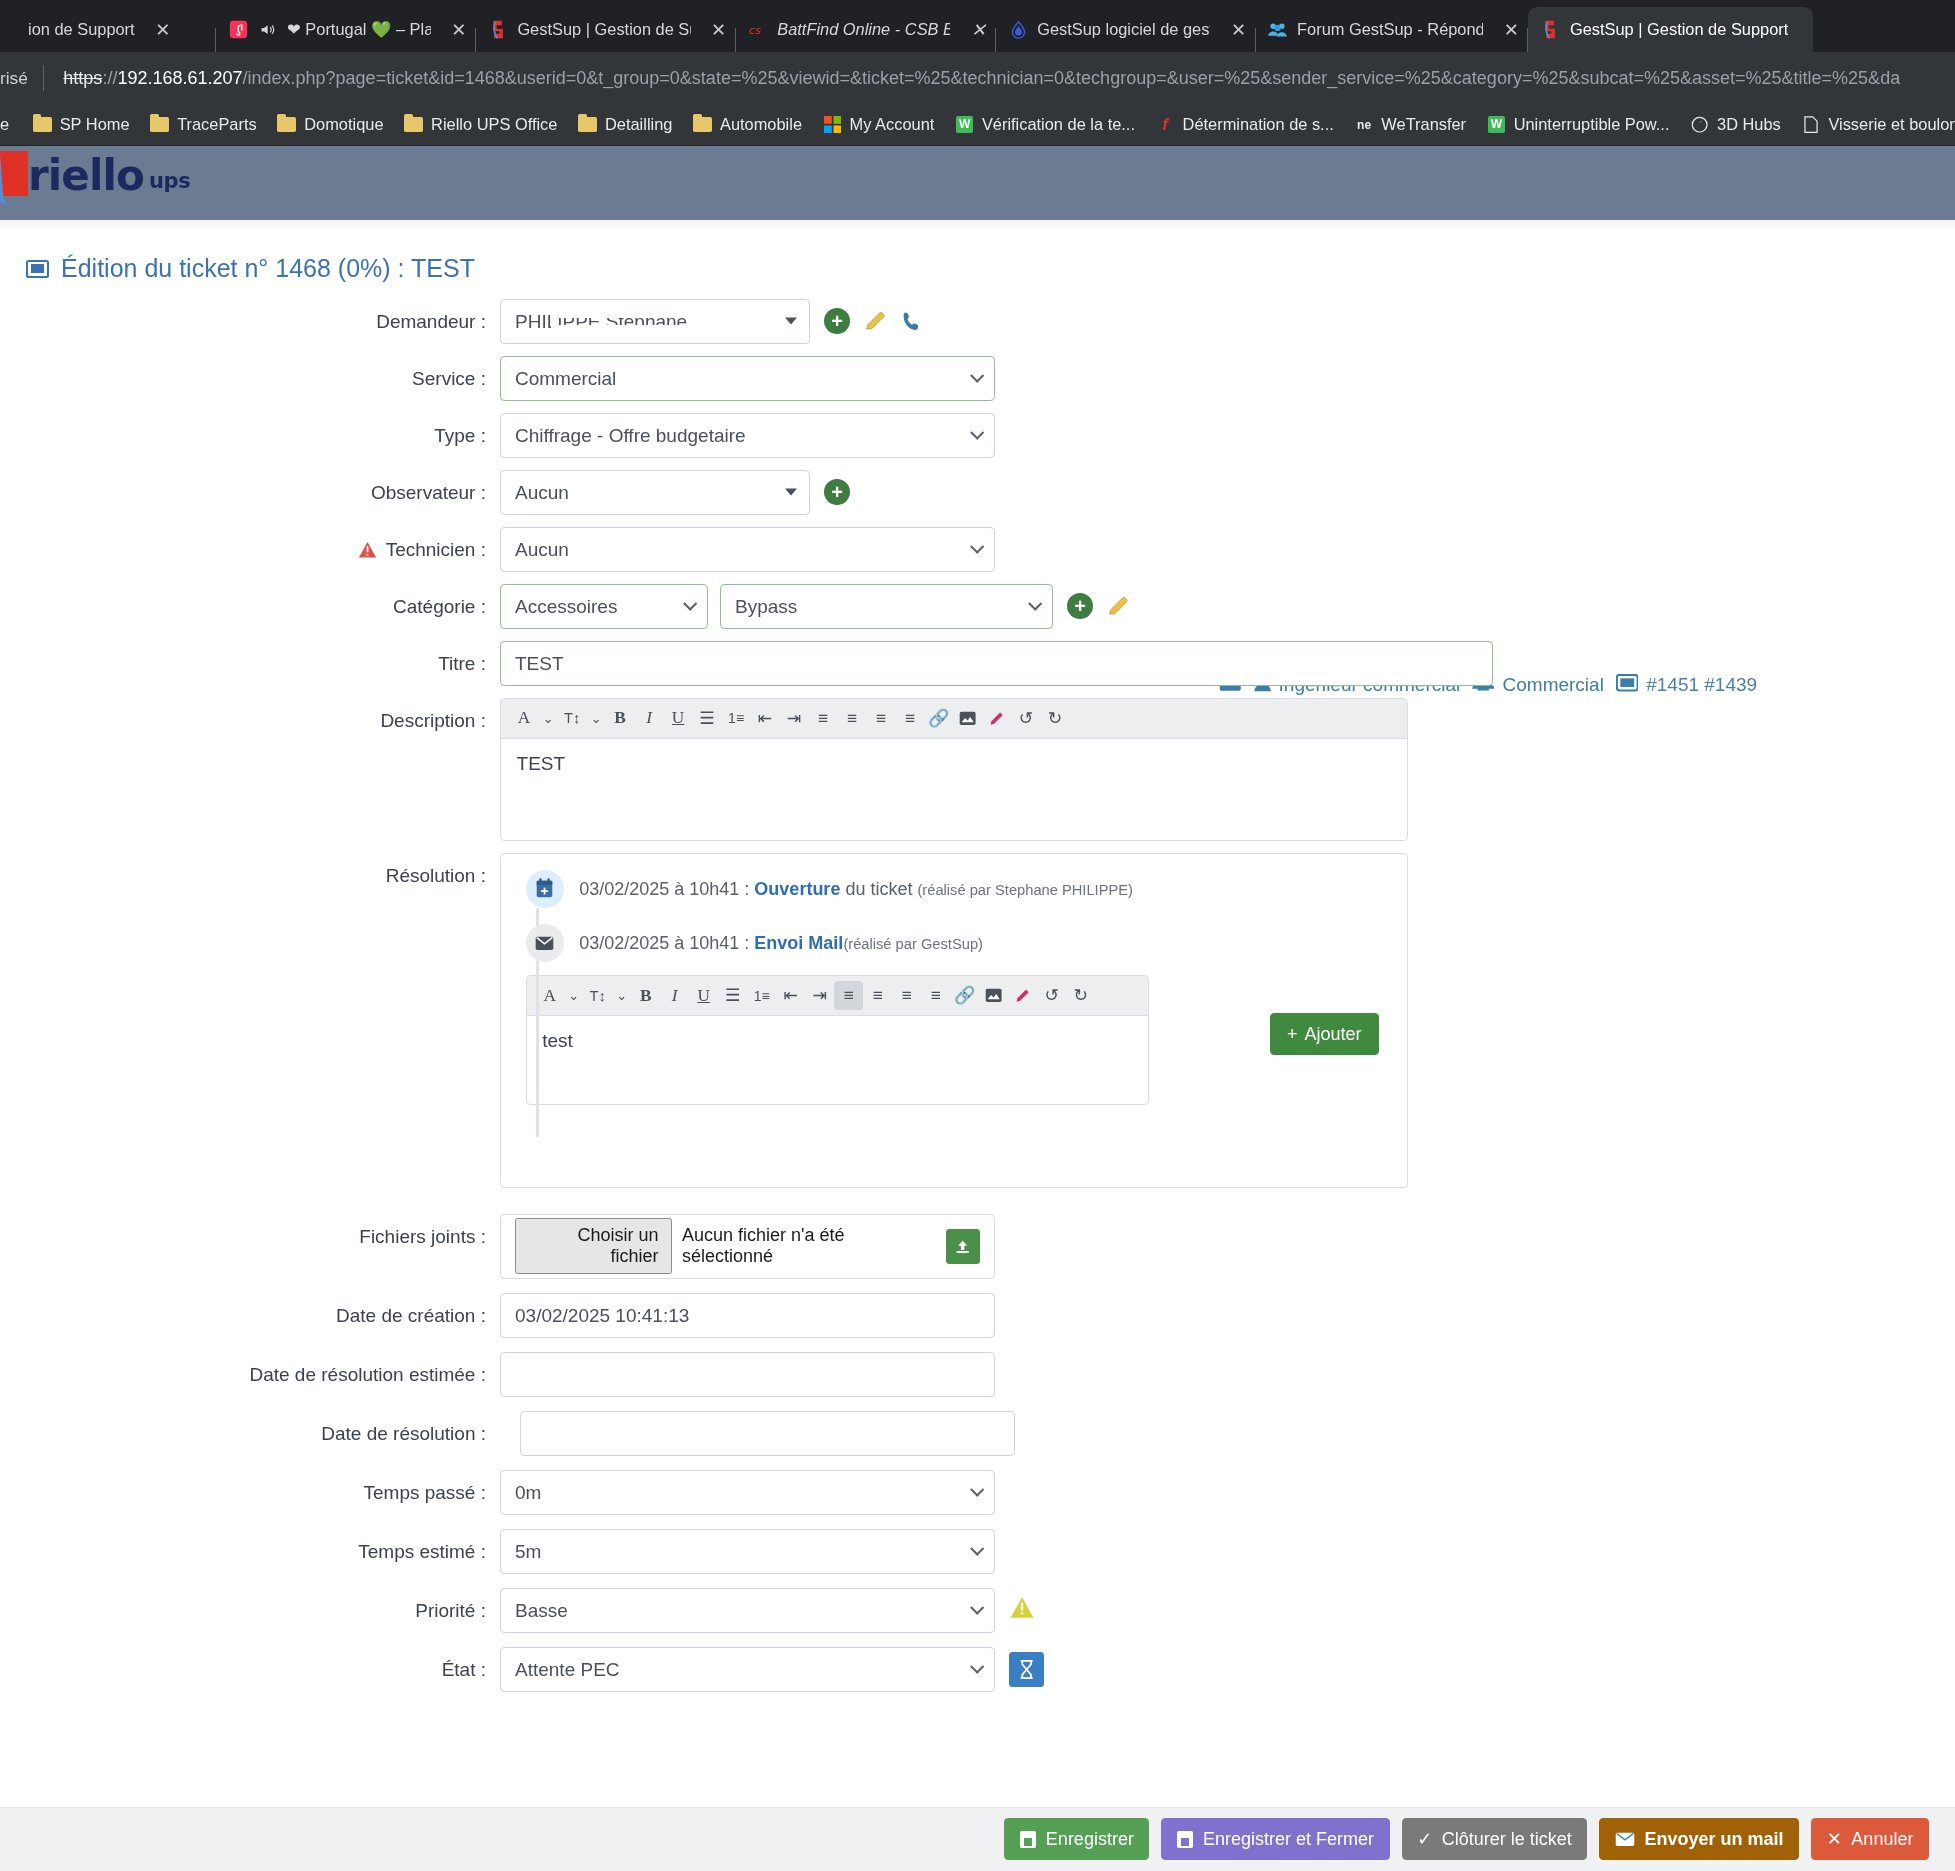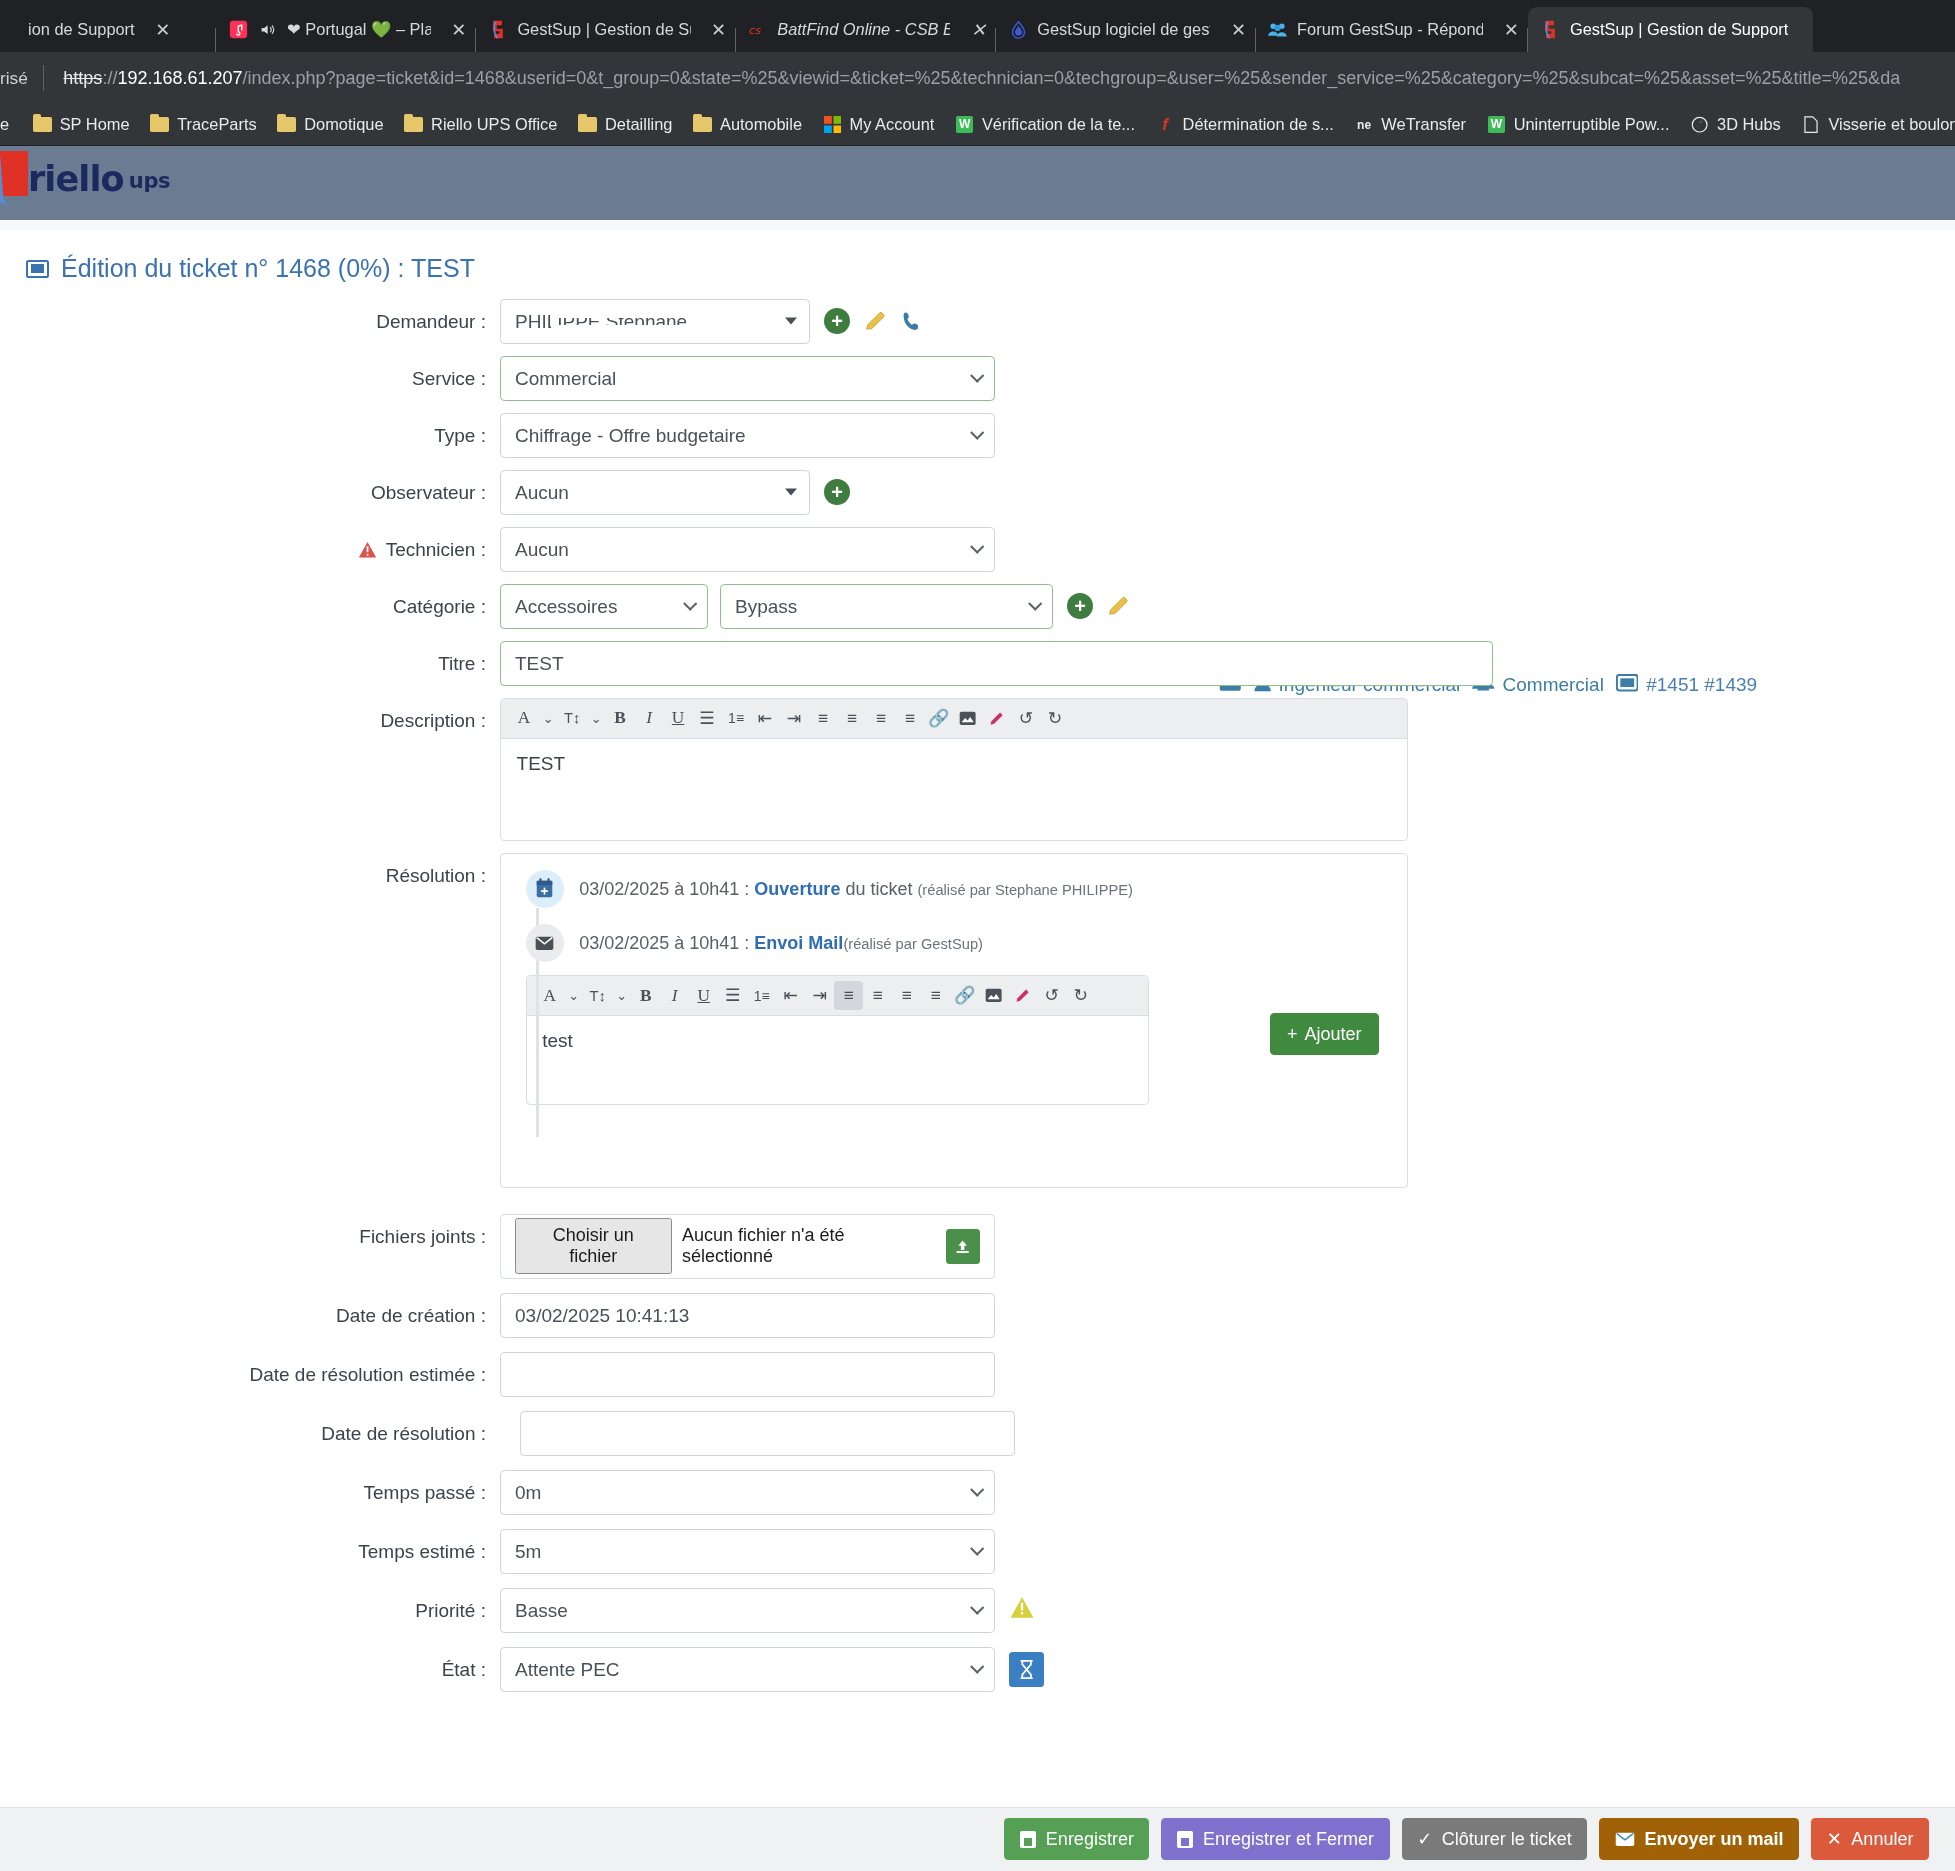--- a/index.html
+++ b/index.html
@@ -58,21 +58,21 @@
     background:#6b7b91; height:62px; width:100%; position:relative; overflow:hidden;
   }
   #logo { position:absolute; left:-12px; top:5.2px; display:flex; align-items:flex-end; }
   .logo-r {
     width:40px;height:45px;background:#e03127;position:relative;display:inline-block;
   }
   .logo-r:after{
     content:"";position:absolute;left:7px;top:3.5px;width:15.6px;height:50px;
     border-left:7.8px solid #5b8bd0;border-bottom-left-radius:12px;transform:rotate(-4deg);
   }
-  .logo-text { font-family:"DejaVu Sans", sans-serif; font-weight:bold; font-size:35px; color:#1b2a5e; line-height:0.95; letter-spacing:-0.9px; }
+  .logo-text { font-family:"DejaVu Sans", sans-serif; font-weight:bold; font-size:42px; color:#1b2a5e; line-height:0.95; letter-spacing:-0.9px; }
   .logo-sub { font-family:"DejaVu Sans", sans-serif; font-weight:bold; font-size:21px; color:#1b2a5e; letter-spacing:-0.4px; }
 
   #nav-cut { height:12px; background:#6b7b91; }
   #nav-sliver { height:10.4px; background:#f7f8fa; overflow:hidden; position:relative; }
 
   #page {
     background:#ffffff; padding: 0; position:relative;
     height: calc(1871px - 52px - 52px - 42px - 62px - 12px - 10.4px);
   }
 
@@ -155,21 +155,21 @@
 
   .btn-add {
     background:#3f8a3f; color:#fff; border:none; border-radius:4.3px;
     font-size:18px; padding: 10.4px 17.3px; display:inline-flex; align-items:center; gap:7px;
     font-family:"Liberation Sans", sans-serif;
   }
 
   .filebox { border:0.9px solid #d8dde2; border-radius:4.3px; background:#fff; padding: 12px 14px; display:flex; align-items:center; gap:0; }
   .filebtn {
     background:#e6e6e6; border:0.9px solid #8d8d8d; border-radius:2.6px; color:#1b1b1b;
-    font-size:18px; padding: 6px 12px; font-family:"Liberation Sans",sans-serif;
+    font-size:18px; padding: 6px 12px; font-family:"Liberation Sans",sans-serif;text-align:right;
   }
   .filetxt { font-size:18px; color:#1b1b1b; margin-left:10.4px; }
   .upbtn { background:#4a8f4a; color:#fff; width:35px;height:35px;border-radius:3.5px;
            display:inline-flex;align-items:center;justify-content:center;font-size:19px;margin-left:12px;}
 
   .warn-yellow { color:#d8cf3c; font-size:26px; margin-left:14px; }
   .state-btn { background:#3a7fc1; color:#fff; width:35px;height:35px;border-radius:3.5px;
                display:inline-flex;align-items:center;justify-content:center;font-size:19px;margin-left:14px;}
 
   

